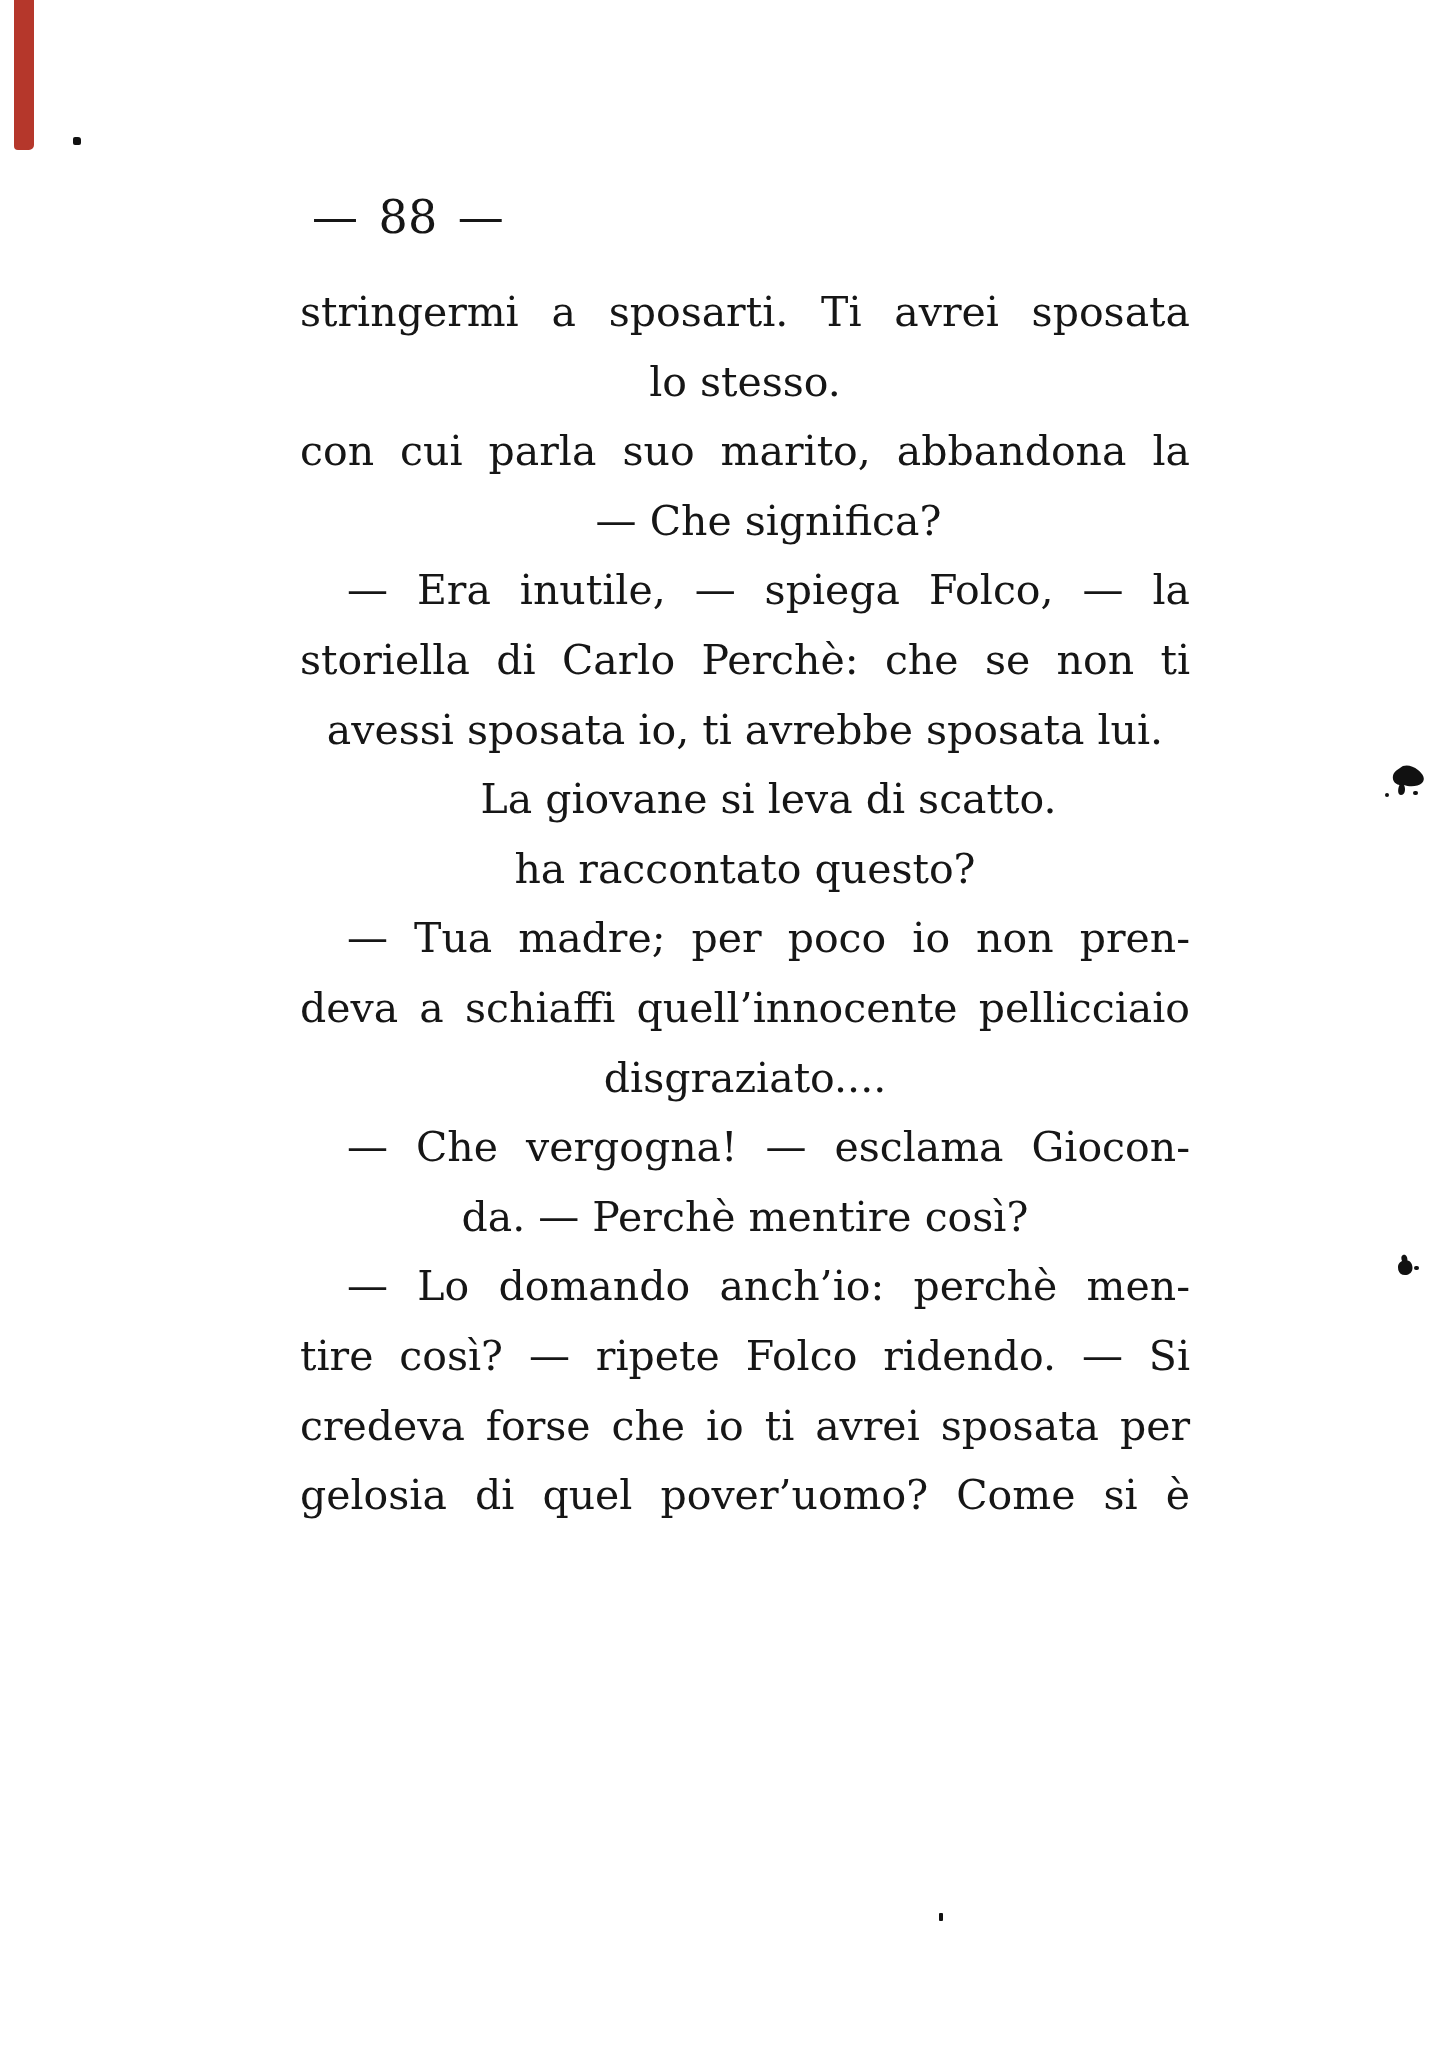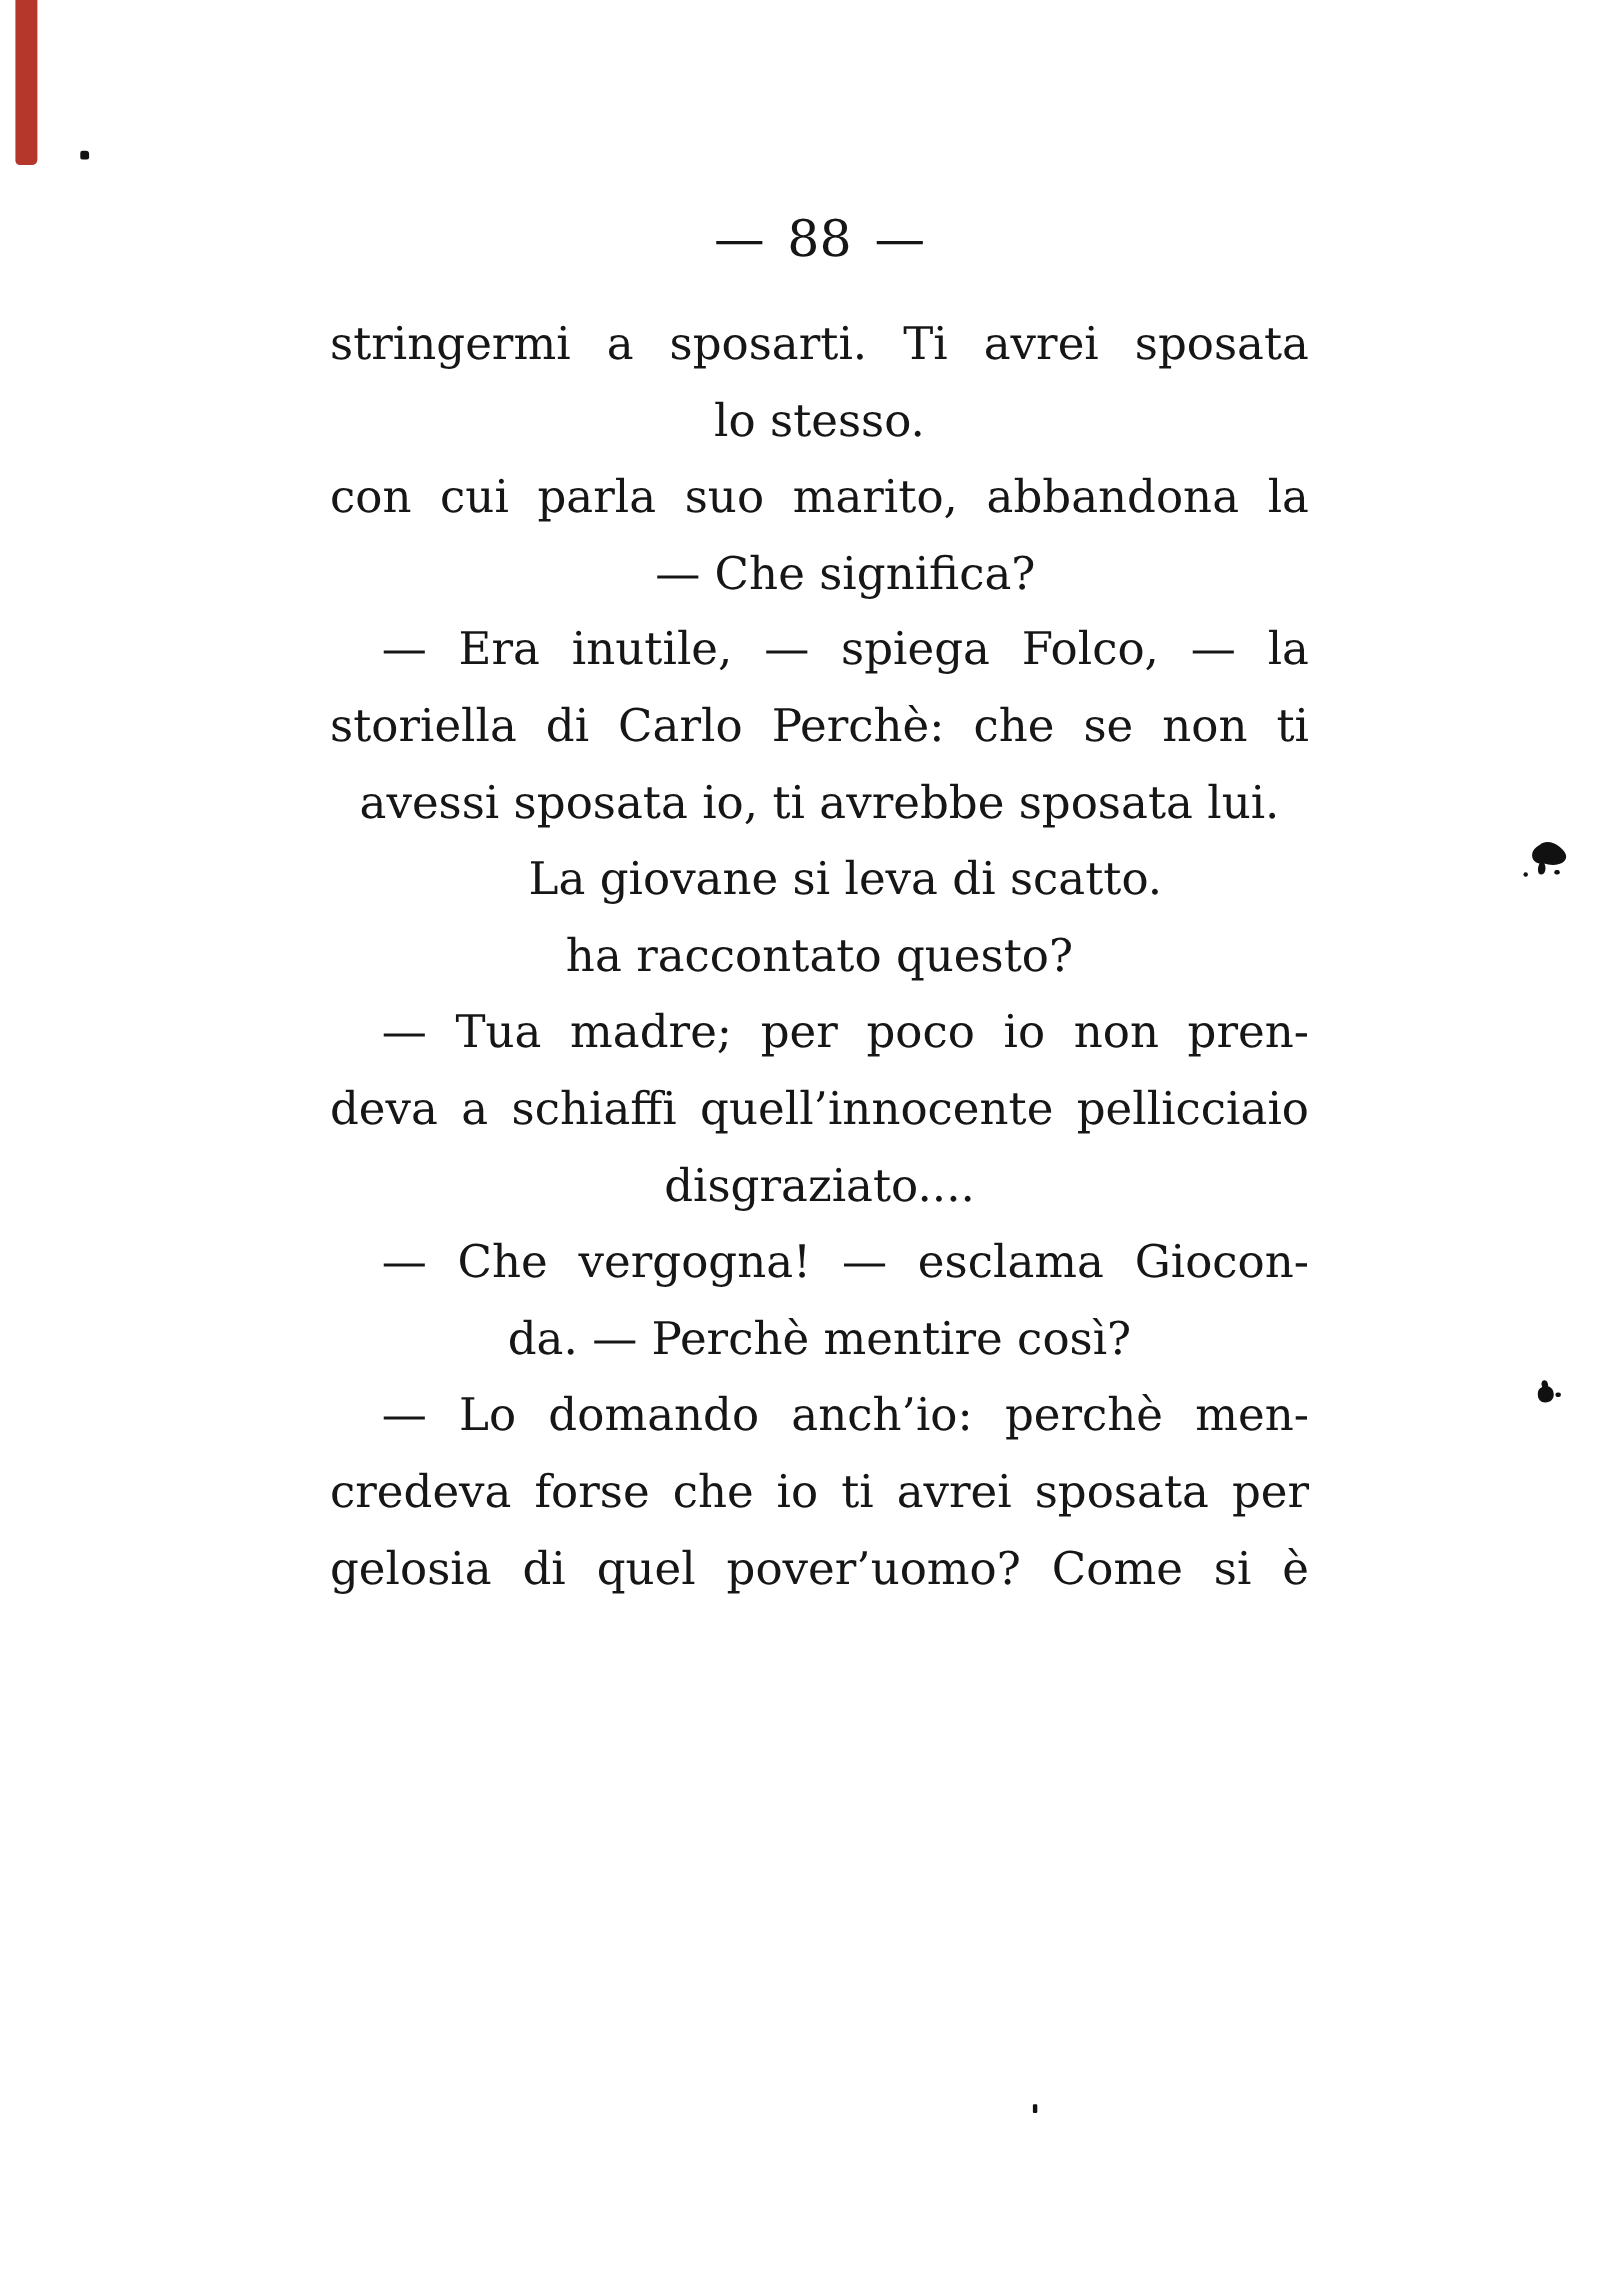--- a/index.html
+++ b/index.html
@@ -40,24 +40,23 @@
   .speck-blob2-a  { left: 1414px; top: 1266px; width: 5px; height: 4px; }
   .speck-bottom   { left: 939px;  top: 1913px; width: 4px; height: 8px; border-radius: 1px; }
 
   .ink-blob { position: absolute; }
   .ink-blob-1 { left: 1387px; top: 764px; }
   .ink-blob-2 { left: 1395px; top: 1254px; }
 
   
   .page-number {
     position: absolute;
-    left: 300px;
+    left: 312px;
     top: 194px;
     width: 890px;
-    text-align: center;
     font-size: 46px;
     line-height: 46px;
     word-spacing: 6px;
     white-space: pre;
   }
 
   
   .text-block {
     position: absolute;
     left: 300px;
@@ -98,20 +97,21 @@
     <div class="line justify">storiella di Carlo Perchè: che se non ti</div>
     <div class="line">avessi sposata io, ti avrebbe sposata lui.</div>
     <div class="line indent">La giovane si leva di scatto.</div>
     <div class="line">ha raccontato questo?</div>
     <div class="line justify indent">— Tua madre; per poco io non pren-</div>
     <div class="line justify">deva a schiaffi quell’innocente pellicciaio</div>
     <div class="line">disgraziato....</div>
     <div class="line justify indent">— Che vergogna! — esclama Giocon-</div>
     <div class="line">da. — Perchè mentire così?</div>
     <div class="line justify indent">— Lo domando anch’io: perchè men-</div>
+    <div class="line justify">tire così? — ripete Folco ridendo. — Si</div>
     <div class="line justify">credeva forse che io ti avrei sposata per</div>
     <div class="line justify">gelosia di quel pover’uomo? Come si è</div>
   </div>
 
   <svg class="ink-blob ink-blob-1" width="40" height="36" viewBox="0 0 40 36">
     <path fill="#111111" d="M13 4 C17 0 25 1 31 6 C36 10 39 15 35 19 C31 23 22 23 17 21 C19 25 18 31 14 31 C10.5 31 10.5 25 12.5 21 C7 20 4.5 15 6.5 10 C8 7 10.5 5.5 13 4 Z"></path>
   </svg>
 
   <svg class="ink-blob ink-blob-2" width="22" height="24" viewBox="0 0 22 24">
     <path fill="#111111" d="M8 1 C11 0 12.5 3 12.5 6.5 C15.5 7 17.5 10 17.5 14 C17.5 18 14.5 21 10 21 C5.5 21 3 18 3 13.5 C3 9.5 5 8 7 7 C6 4.5 6 2 8 1 Z"></path>

